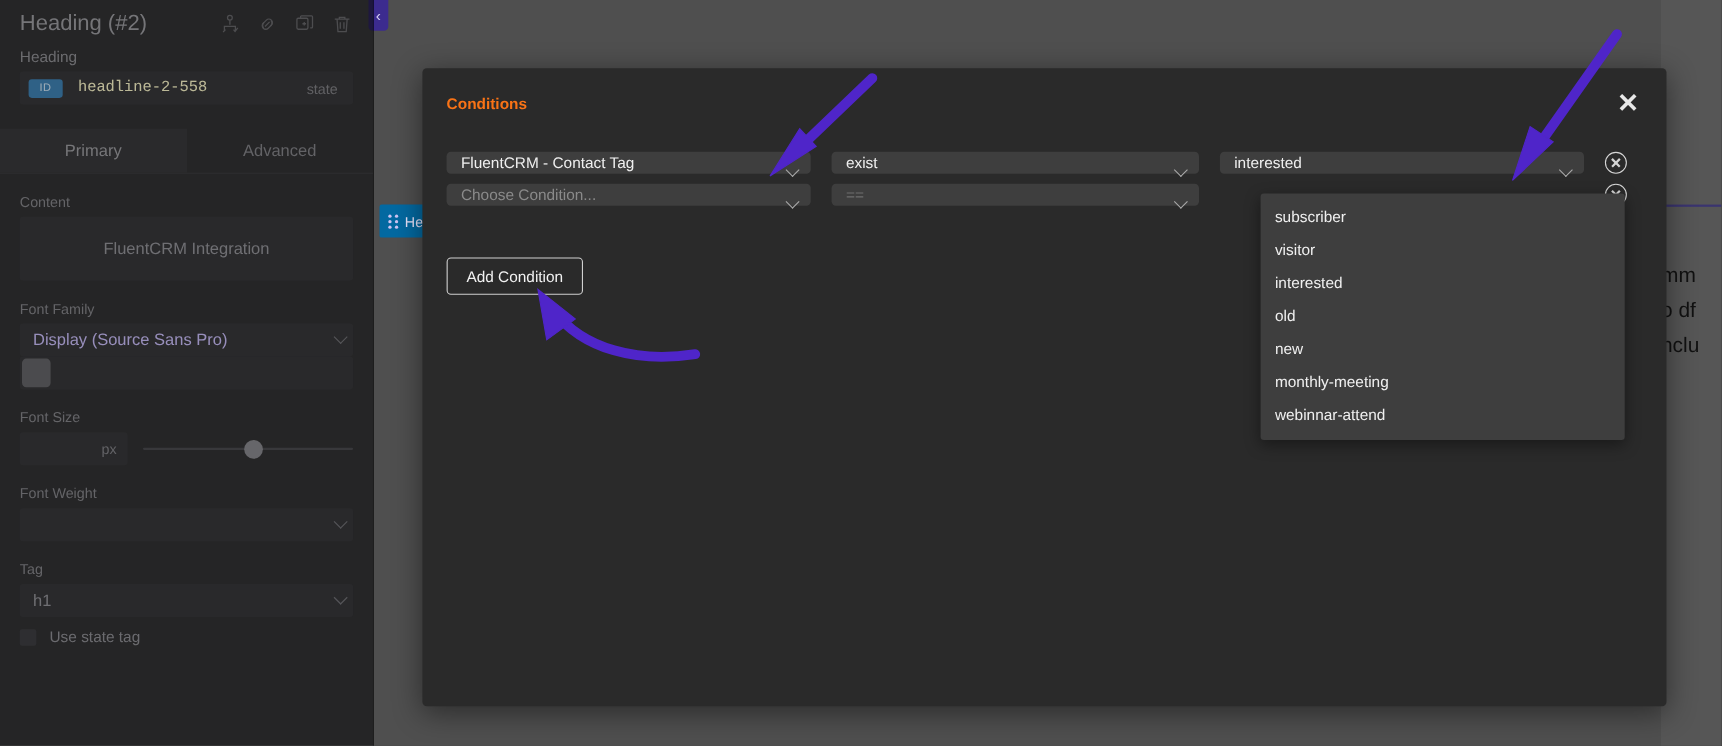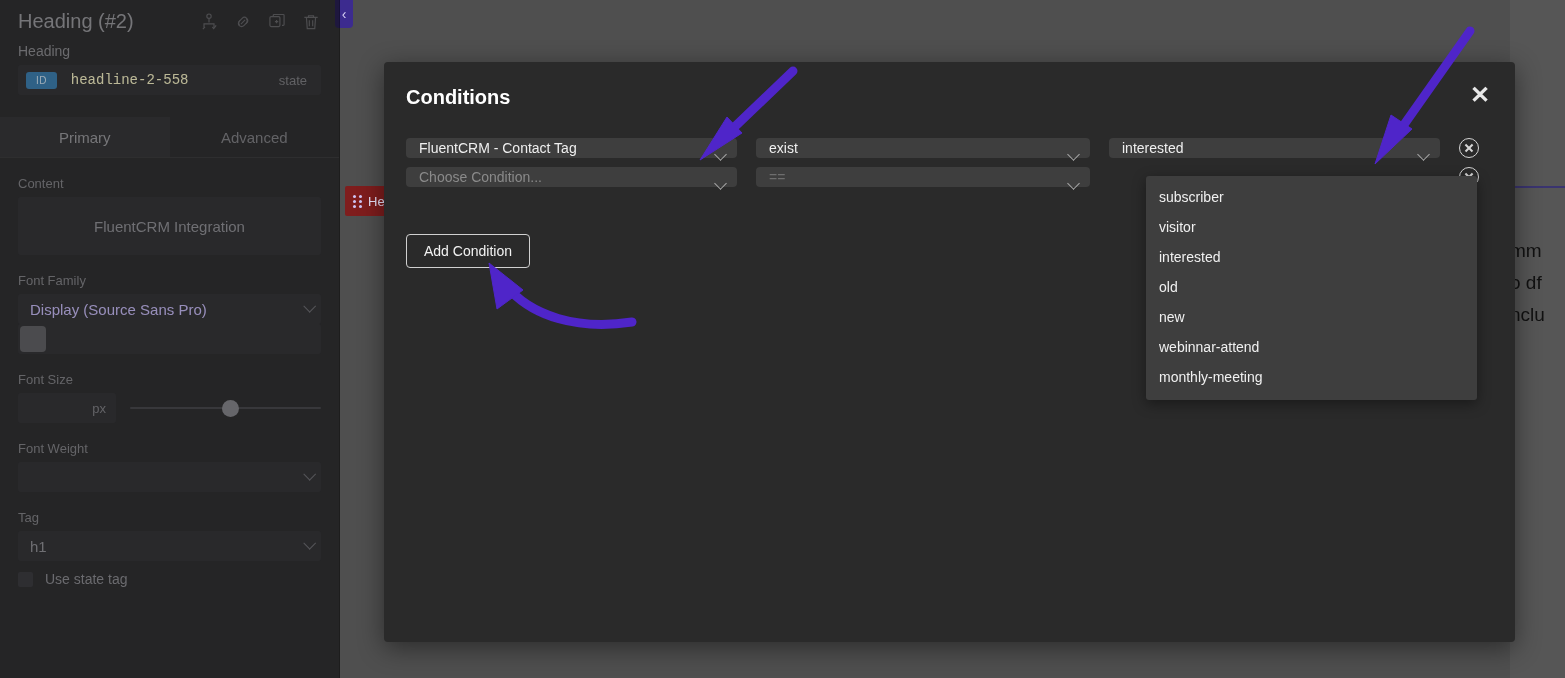--- a/index.html
+++ b/index.html
@@ -27,21 +27,21 @@
   }
   .canvas-right-text {
     position:absolute; left:1510px; top:235px; width:60px;
     color:#111; font-size:19px; line-height:32px;
     white-space:nowrap; overflow:hidden;
   }
 
   
   .elem-badge {
     position:absolute; left:345px; top:186px; height:30px;
-    background:#7f1d1d; border-radius:2px;
+    background:#0369a1; border-radius:2px;
     display:flex; align-items:center; gap:6px; padding:0 8px;
     overflow:hidden; width:45px;
   }
   .elem-badge .dots {
     display:grid; grid-template-columns:repeat(2,3px); gap:2px 3px;
   }
   .elem-badge .dots i { width:3px; height:3px; background:#cfc4f3; border-radius:50%; display:block; }
   .elem-badge .btxt { color:#e9e4fb; font-size:13px; white-space:nowrap; }
 
   
@@ -131,21 +131,21 @@
   .check-lbl { color:#7d7d83; font-size:14px; }
 
   
   .modal {
     position:absolute; left:384px; top:62px; width:1131px; height:580px;
     background:#2a2a2a; border-radius:4px;
     box-shadow:0 6px 26px rgba(0,0,0,.45);
   }
   .modal-title {
     position:absolute; left:22px; top:24px;
-    color:#ffffff; font-size:20px; font-weight:bold;
+    color:#f97316; font-size:14px; font-weight:bold;
   }
   .modal-close {
     position:absolute; right:22px; top:20px; width:26px; height:26px;
     color:#e8e8e8; font-size:24px; line-height:26px; text-align:center;
     font-weight:bold; cursor:pointer;
   }
 
   .cond-rows { position:absolute; left:22px; top:76px; right:22px; }
   .cond-row { display:flex; align-items:center; gap:19px; margin-bottom:9px; }
   .sel {
@@ -357,22 +357,22 @@
     </div>
 
     <button class="add-cond">Add Condition</button>
 
     <div class="dd-list">
       <div class="dd-item">subscriber</div>
       <div class="dd-item">visitor</div>
       <div class="dd-item">interested</div>
       <div class="dd-item">old</div>
       <div class="dd-item">new</div>
+      <div class="dd-item">monthly-meeting</div>
       <div class="dd-item">webinnar-attend</div>
-      <div class="dd-item">monthly-meeting</div>
     </div>
   </div>
 
   <svg class="arrows" viewBox="0 0 1565 678">
     <g fill="#4f25c9" stroke="#4f25c9">
 
       <path stroke-width="9" stroke-linecap="round" fill="none" d="M793,71 L723,138"></path>
       <polygon points="700,160 742,133 727,117"></polygon>
 
       <path stroke-width="9" stroke-linecap="round" fill="none" d="M1470,31 L1396,136"></path>

